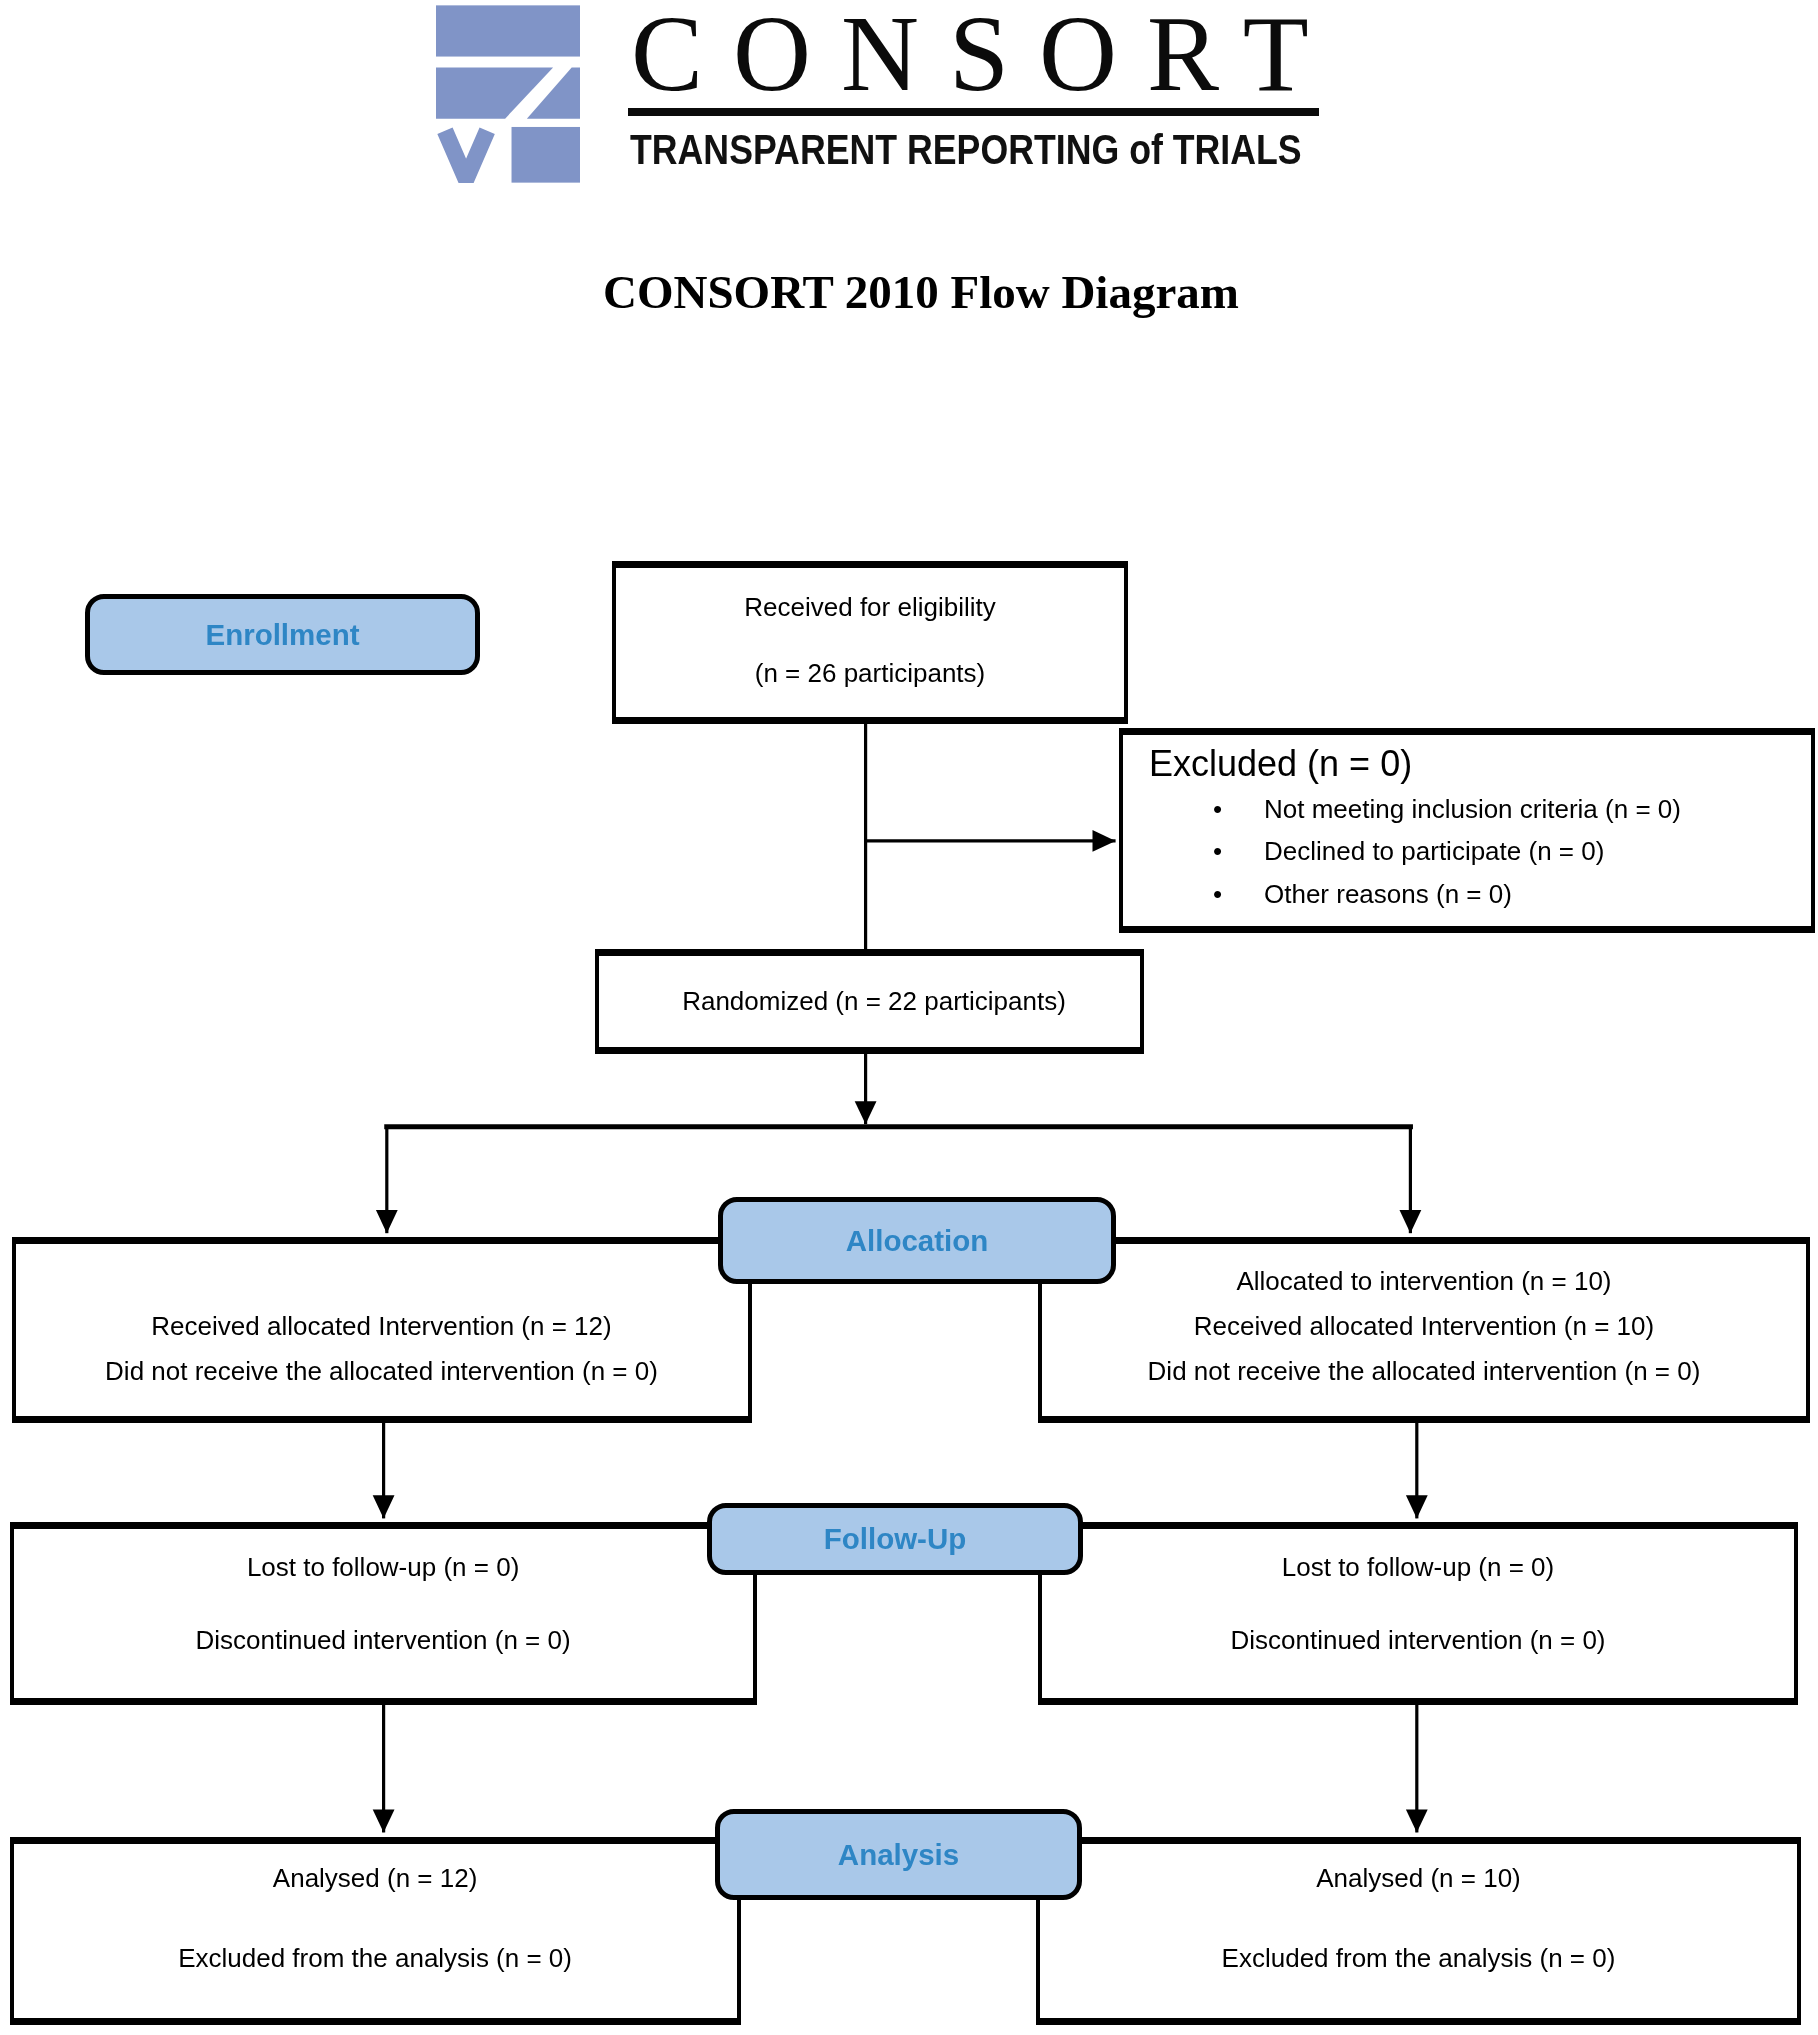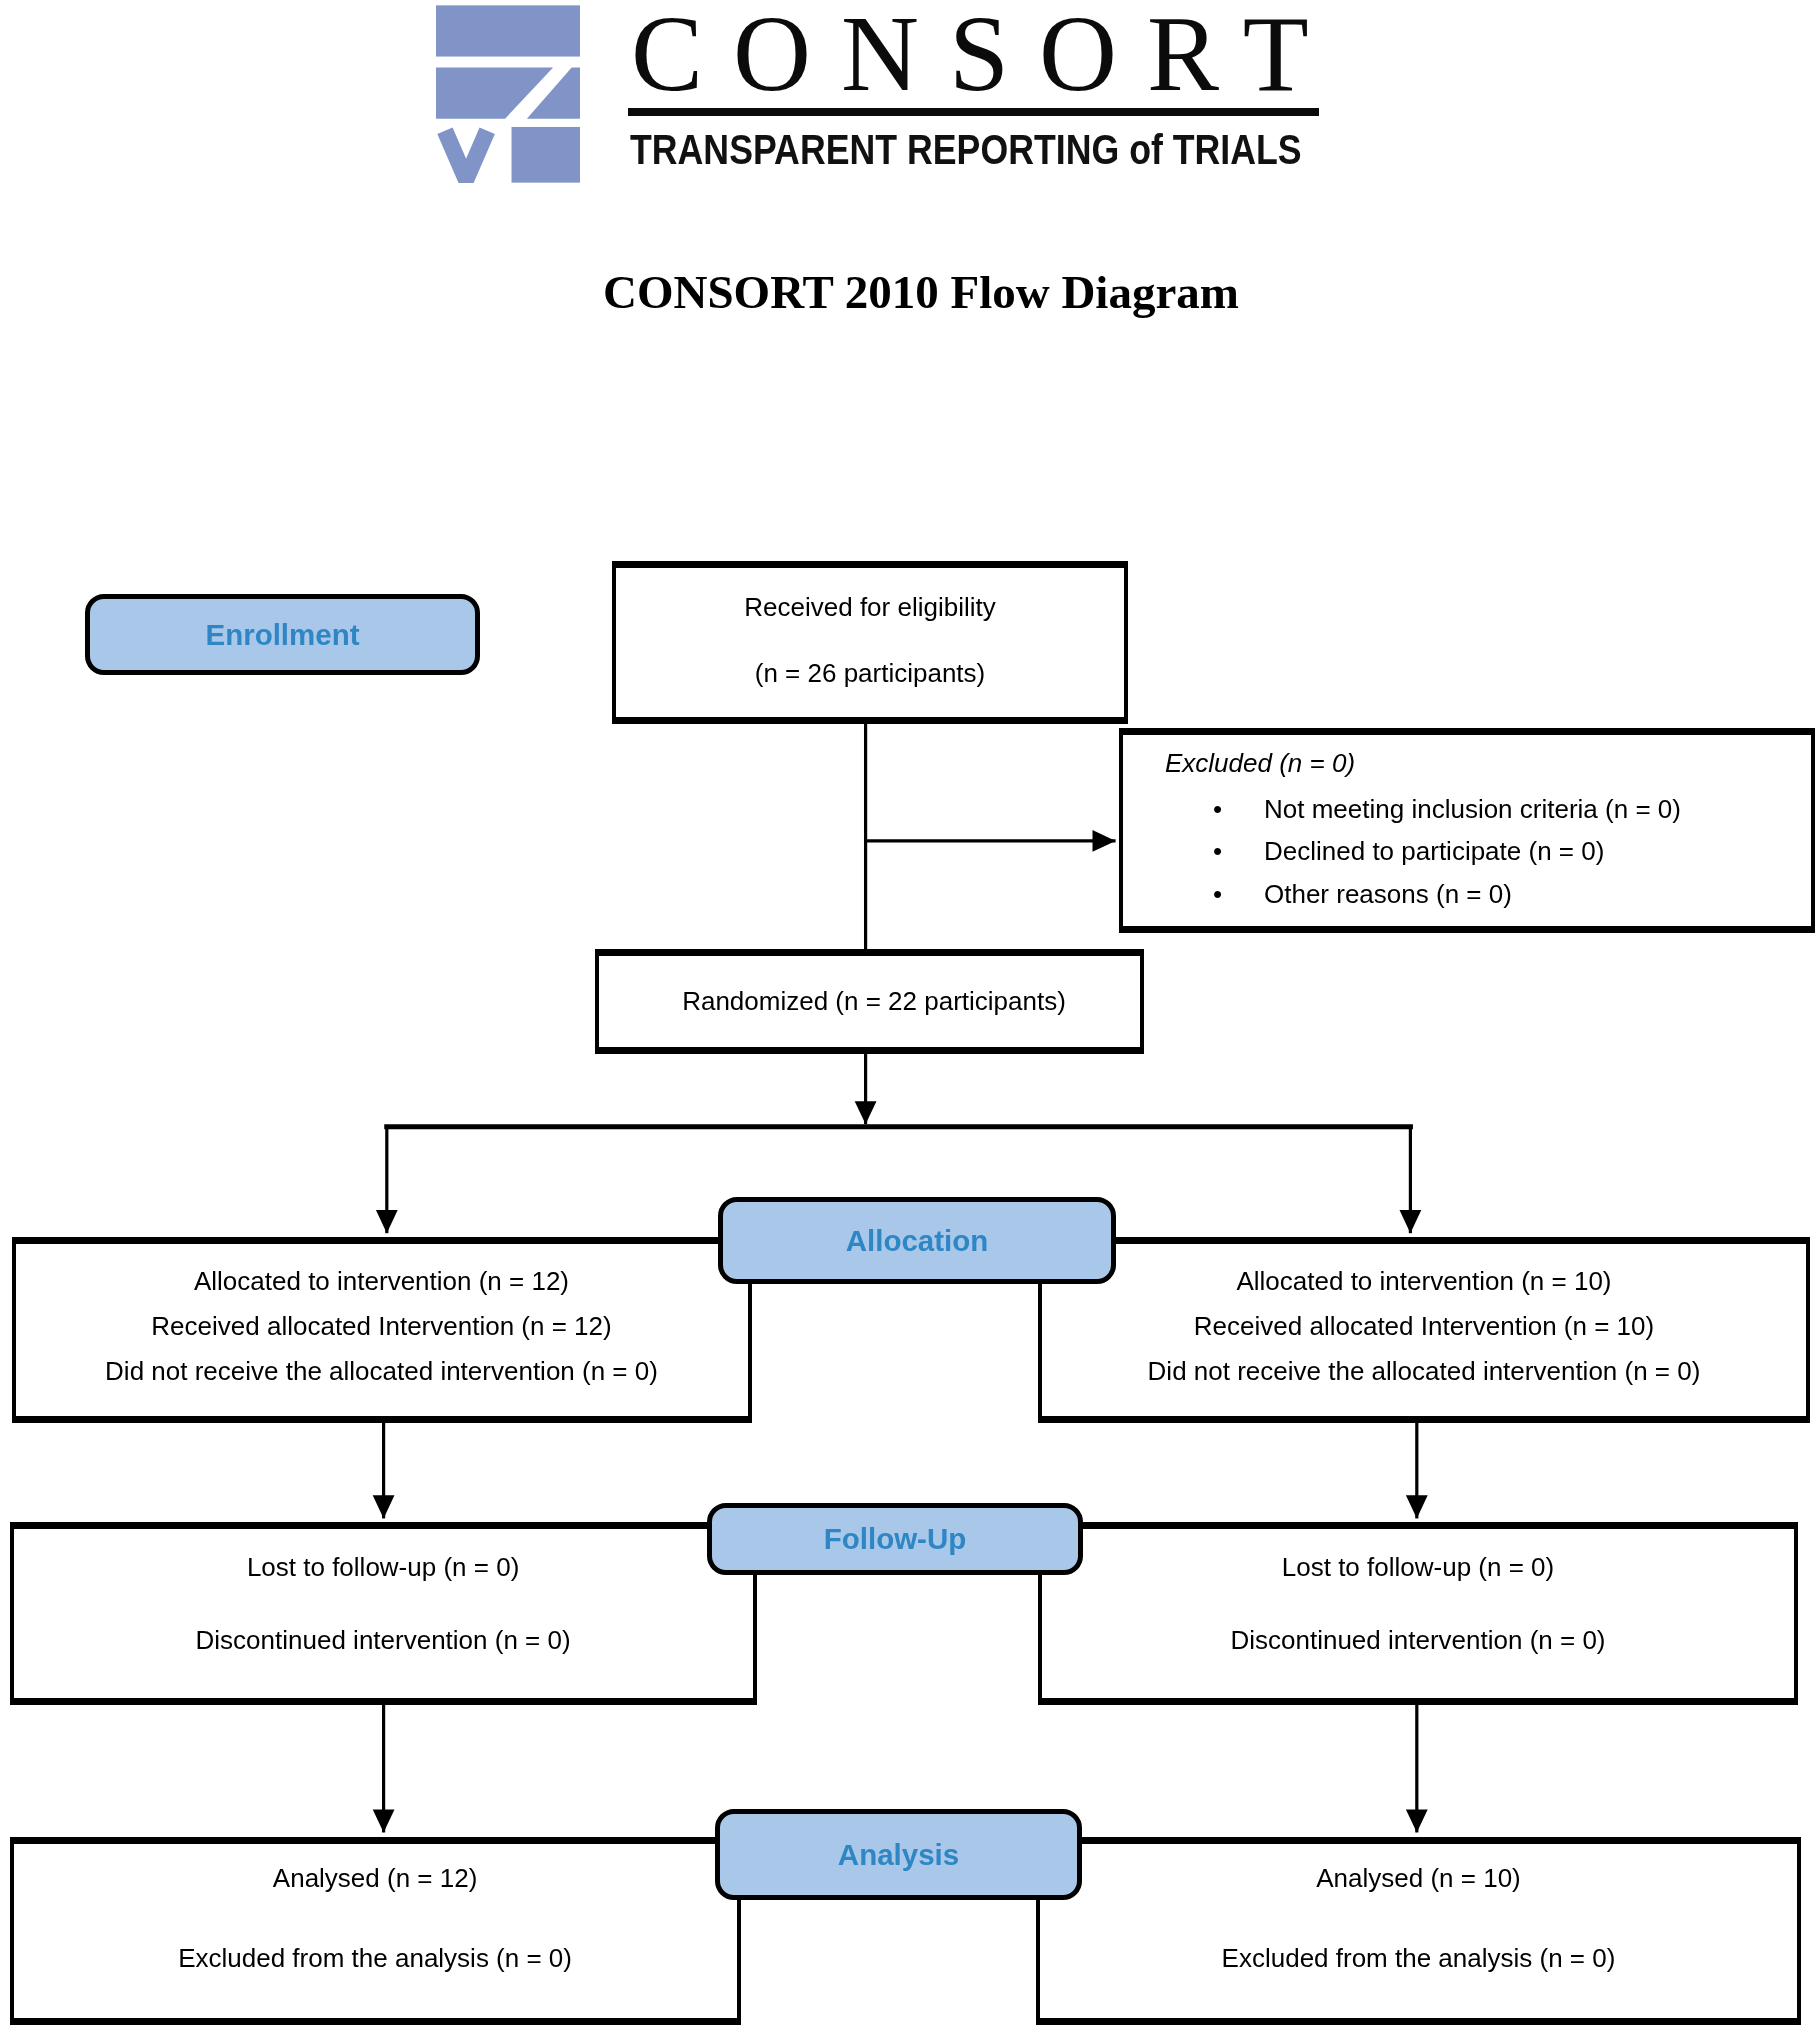--- a/index.html
+++ b/index.html
@@ -47,21 +47,21 @@
     font-size:26px;white-space:nowrap;padding-left:9px;}
   .stage{
     position:absolute;box-sizing:border-box;
     background:var(--label-fill,#A9C8E9);
     border:5.8px solid #000;border-radius:19px;
     display:flex;align-items:center;justify-content:center;
     font-size:29.5px;font-weight:700;color:var(--label-text,#2E86C5);
     z-index:5;white-space:nowrap;
   }
   
-  .ex-title{position:absolute;left:42px;top:13px;font-size:26px;line-height:31px;white-space:nowrap;font-style:italic;}
+  .ex-title{position:absolute;left:26px;top:13px;font-size:36px;line-height:31px;white-space:nowrap;}
   .bullet-row{position:absolute;left:90px;font-size:26px;line-height:31px;white-space:nowrap;}
   .bullet-row .dot{display:inline-block;width:51px;}
   
   .connectors{position:absolute;left:0;top:0;z-index:1;}
 </style>
 </head>
 <body style="--label-fill: #A9C8E9; --label-text: #2E86C5; --mark-blue: #8094C7;">
 
 <div class="canvas">
 
@@ -116,21 +116,20 @@
     <div class="bullet-row" style="top:144px;">
       <span class="dot">•</span><span>Other reasons (n = 0)</span>
     </div>
   </div>
 
   <div class="wbox centerflex" style="left:595px;top:949px;width:549px;height:105px;">
     <span>Randomized (n = 22 participants)</span>
   </div>
 
   <div class="wbox" style="left:11.5px;top:1237px;width:740px;height:186px;">
-    <div class="tline" style="top:22.4px;">Allocated to intervention (n = 12)</div>
     <div class="tline" style="top:67px;">Received allocated Intervention (n = 12)</div>
     <div class="tline" style="top:112px;">Did not receive the allocated intervention (n = 0)</div>
   </div>
   <div class="wbox" style="left:1038px;top:1237px;width:772px;height:186px;">
     <div class="tline" style="top:22.4px;">Allocated to intervention (n = 10)</div>
     <div class="tline" style="top:67px;">Received allocated Intervention (n = 10)</div>
     <div class="tline" style="top:112px;">Did not receive the allocated intervention (n = 0)</div>
   </div>
   <div class="stage" style="left:718px;top:1197px;width:398px;height:87px;">
     <span>Allocation</span>

